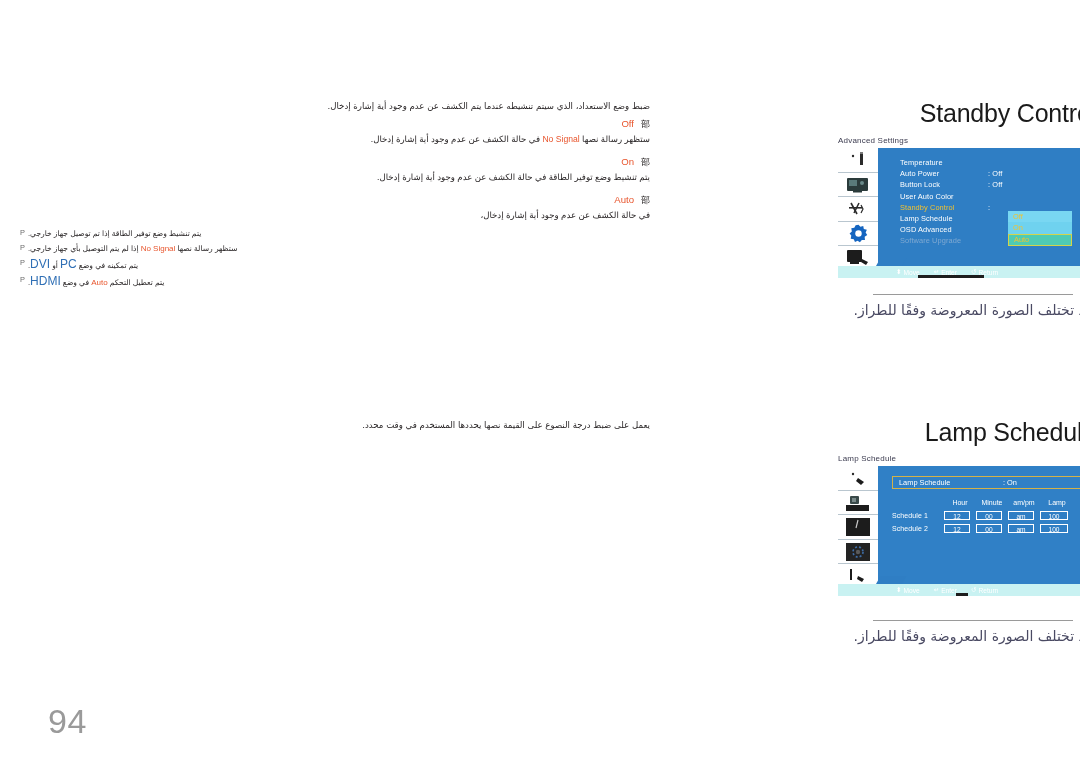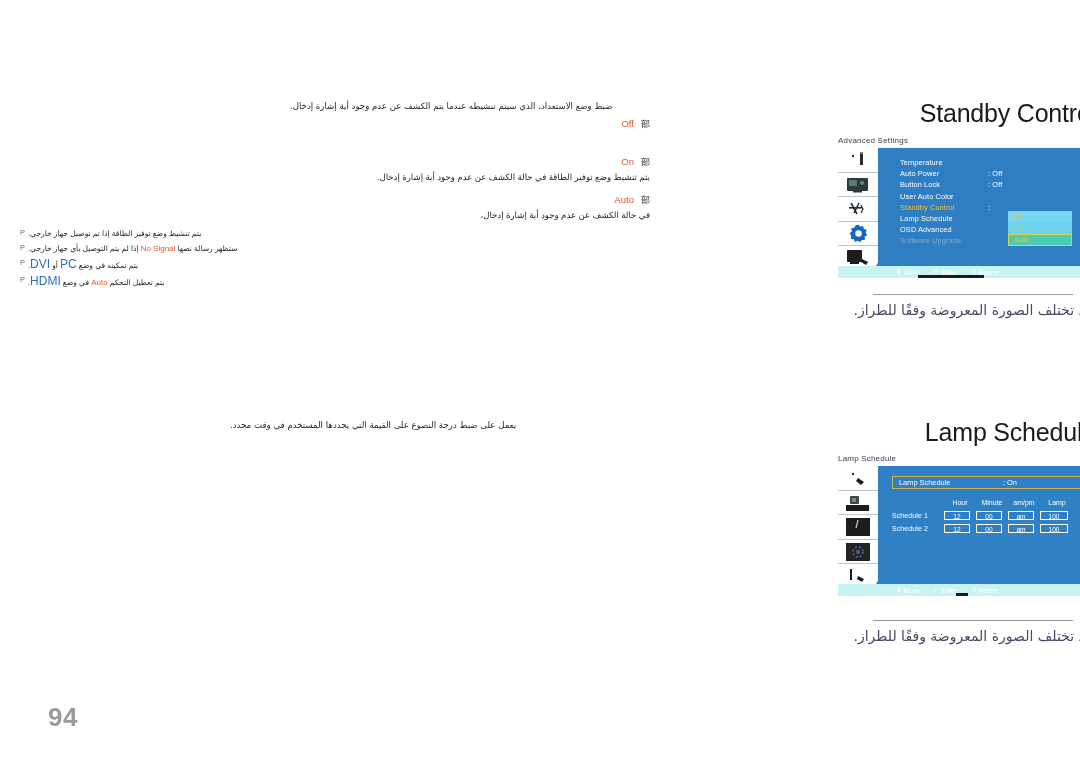--- a/index.html
+++ b/index.html
@@ -156,21 +156,21 @@
     font-size:14px;color:#4a4a63;direction:rtl;
     font-family:"DejaVu Sans", sans-serif;
   }
   #cap-standby{top:294px;}
   #cap-lamp{top:620px;}
 
   
   .text-col{position:absolute;left:0;top:0;width:660px;height:763px;direction:rtl;}
   .ar{
     font-family:"DejaVu Sans", sans-serif;
-    direction:rtl;text-align:left;
+    direction:rtl;text-align:right;
     color:#231f20;
   }
   .intro{
     position:absolute;right:10px;top:99px;width:360px;
     font-size:8.6px;line-height:14px;
   }
   .opt-block{position:absolute;right:10px;width:630px;}
   .opt-head{
     display:flex;flex-direction:row;align-items:baseline;
     justify-content:flex-start;gap:7px;
@@ -212,40 +212,42 @@
   .sub-item .en-b{font-family:"Liberation Sans", sans-serif;color:#2f6fb5;font-size:12px;}
 
   .lamp-intro{
     position:absolute;right:10px;top:418px;width:420px;
     font-size:8.6px;line-height:14px;
   }
 
   
   .pagenum{
     position:absolute;left:48px;top:702px;
-    font-size:26px;color:#9a9a9a;
+    font-size:34px;color:#9a9a9a;
     font-family:"Liberation Sans", sans-serif;
     letter-spacing:.5px;
-    font-weight:bold;
   }
 </style>
 </head>
 <body>
 
 <div class="page">
 
   <div class="text-col">
 
     <div class="ar intro">ضبط وضع الاستعداد، الذي سيتم تنشيطه عندما يتم الكشف عن عدم وجود أية إشارة إدخال.</div>
 
     <div class="opt-block" id="opt1">
       <div class="opt-head">
         <span class="bullet">部</span>
         <span class="name">Off</span>
       </div>
+      <div class="opt-desc">
+        <span>ستظهر رسالة نصها </span><span class="en">No Signal</span><span> في حالة الكشف عن عدم وجود أية إشارة إدخال.</span>
+      </div>
     </div>
 
     <div class="opt-block" id="opt2">
       <div class="opt-head">
         <span class="bullet">部</span>
         <span class="name">On</span>
       </div>
       <div class="opt-desc">
         <span>يتم تنشيط وضع توفير الطاقة في حالة الكشف عن عدم وجود أية إشارة إدخال.</span>
       </div>
@@ -278,21 +280,21 @@
         <span class="txt"><span>يتم تمكينه في وضع </span><span class="en-b">PC</span><span> أو </span><span class="en-b">DVI</span><span>.</span></span>
       </div>
 
       <div class="sub-item">
         <span class="pmark">P</span>
         <span class="txt"><span>يتم تعطيل التحكم </span><span class="en">Auto</span><span> في وضع </span><span class="en-b">HDMI</span><span>.</span></span>
       </div>
 
     </div>
 
-    <div class="ar lamp-intro">يعمل على ضبط درجة النصوع على القيمة التي يحددها المستخدم في وقت محدد.</div>
+    <div class="ar lamp-intro">يعمل على ضبط درجة النصوع على القيمة نصها يحددها المستخدم في وقت محدد.</div>
 
   </div>
 
   <div class="right-col">
 
     <div class="section-title" id="title-standby">Standby Control</div>
 
     <div class="section-title" id="title-lamp">Lamp Schedule</div>
 
     <div class="osd-wrap" id="osd-standby">

